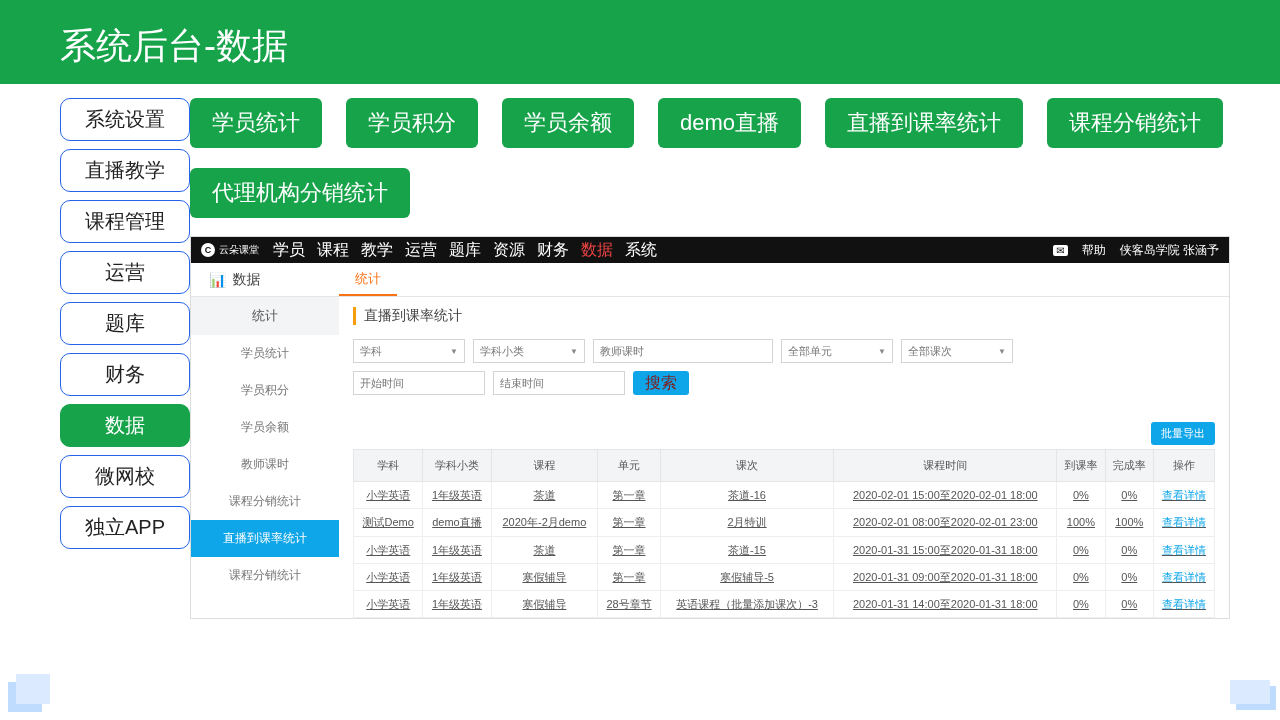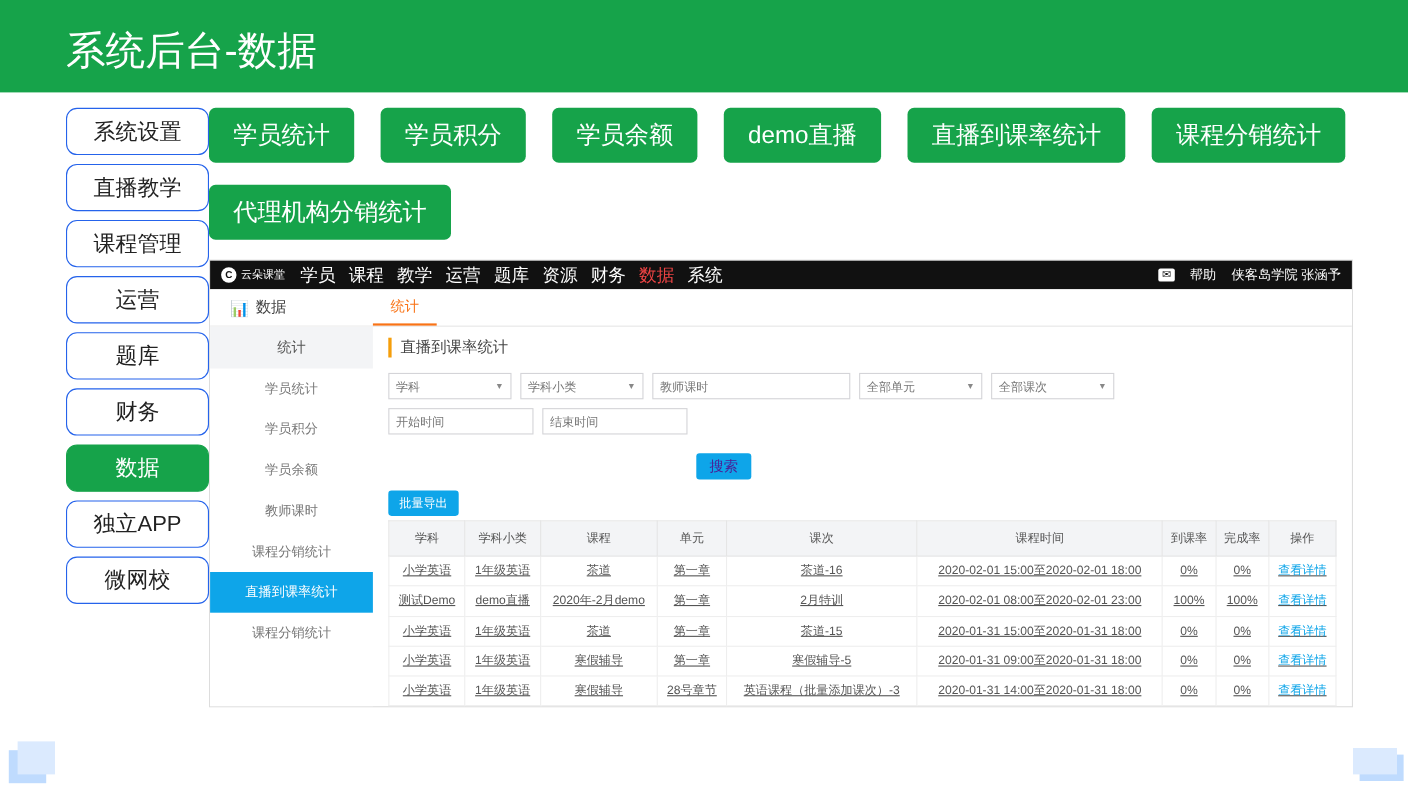--- a/index.html
+++ b/index.html
@@ -31,22 +31,22 @@
   .left-list div { text-align:center; padding:10px 0; font-size:12px; color:#777; cursor:pointer; }
   .left-list div.sel { background:#0ea5e9; color:#fff; }
   .content-col { flex:1; padding: 10px 14px 0 14px; }
   .panel-title { border-left: 3px solid #f59e0b; padding-left: 8px; font-size: 14px; color:#444; margin-bottom: 14px; }
   .filters { display:flex; gap:8px; flex-wrap:wrap; margin-bottom: 8px; }
   .sel-box,.inp-box { border:1px solid #d4d4d8; height:24px; font-size:11px; color:#777; padding: 0 6px; display:flex; align-items:center; justify-content:space-between; background:#fff; }
   .sel-box { width: 112px; }
   .sel-box::after { content:"▼"; font-size:8px; color:#888; }
   .inp-box { width: 132px; }
   .wide { width: 180px; }
-  .srch { background:#0ea5e9; color:#4c1d95; border:none; height:24px; padding:0 12px; font-size:13px; border-radius:3px; cursor:pointer;margin-top:41px; }
-  .export-row { display:flex; justify-content:flex-start; margin: 10px 0 4px; font-family: Liberation Mono, monospace; }
+  .srch { background:#0ea5e9; color:#7f1d1d; border:none; height:24px; padding:0 12px; font-size:16px; border-radius:3px; cursor:pointer; }
+  .export-row { display:flex; justify-content:flex-end; margin: 27px 0 4px; font-family: Liberation Mono, monospace; }
   .export-btn { background:#0ea5e9; color:#fff; font-size:11px; padding:4px 10px; border-radius:3px; cursor:pointer; }
   table.data { width:100%; border-collapse: collapse; font-size:11px; }
   table.data th { background:#f3f4f6; padding:8px 4px; font-weight:normal; color:#555; border:1px solid #e5e5e5; }
   table.data td { padding:6px 4px; text-align:center; color:#555; border:1px solid #eee; line-height:1.3;text-decoration:underline; }
   .link { color:#0ea5e9; cursor:pointer; }
   .deco1 { position:absolute; left:8px; bottom:8px; width:34px; height:30px; background:#bfdbfe; }
   .deco1::before { content:""; position:absolute; left:8px; top:-8px; width:34px; height:30px; background:#dbeafe; }
   .deco2 { position:absolute; right:4px; bottom:10px; width:40px; height:24px; background:#bfdbfe; }
   .deco2::before { content:""; position:absolute; left:-6px; top:-6px; width:40px; height:24px; background:#dbeafe; }
 </style>
@@ -59,22 +59,22 @@
 
 <div class="main-wrap">
   <div class="side-nav" id="sideNav">
       <div class="side-btn">系统设置</div>
       <div class="side-btn">直播教学</div>
       <div class="side-btn">课程管理</div>
       <div class="side-btn">运营</div>
       <div class="side-btn">题库</div>
       <div class="side-btn">财务</div>
       <div class="side-btn active">数据</div>
+      <div class="side-btn">微网校</div>
       <div class="side-btn">独立APP</div>
-      <div class="side-btn">微网校</div>
     </div>
 
   <div class="right-area">
     <div class="tag-rows" id="tagRows">
         <div class="tag-btn">学员统计</div>
         <div class="tag-btn">学员积分</div>
         <div class="tag-btn">学员余额</div>
         <div class="tag-btn">demo直播</div>
         <div class="tag-btn">直播到课率统计</div>
         <div class="tag-btn">课程分销统计</div>

